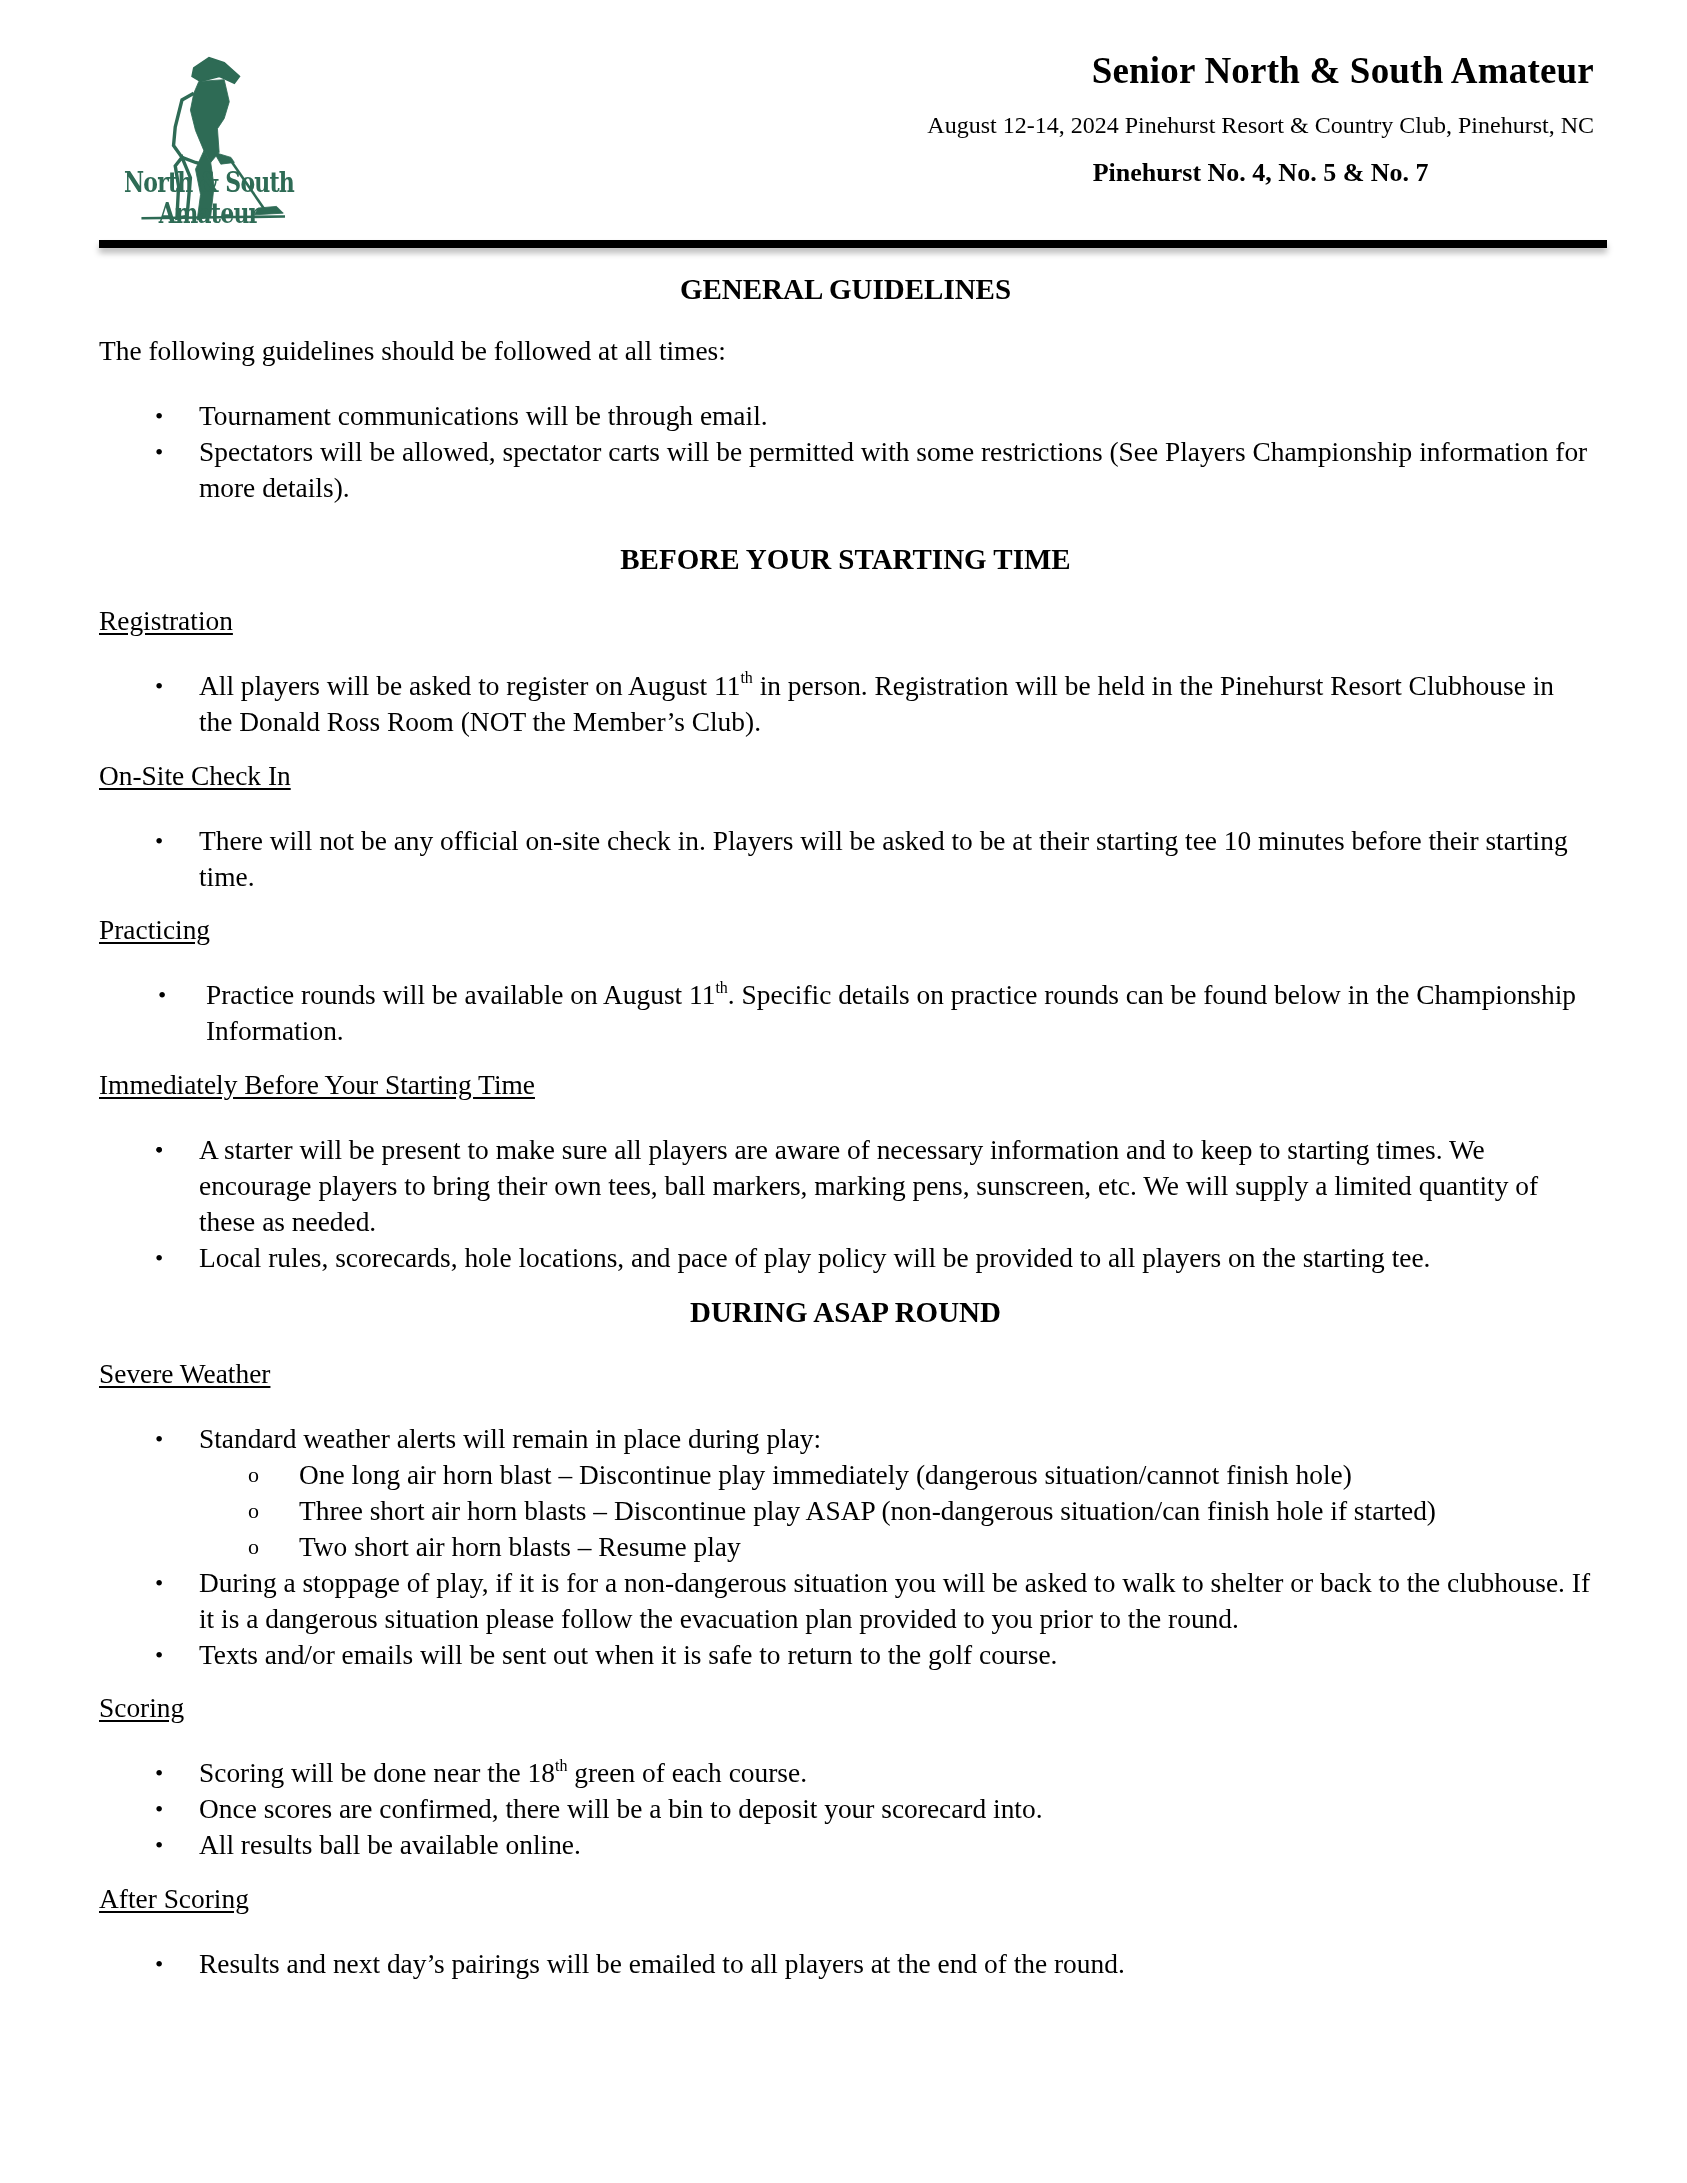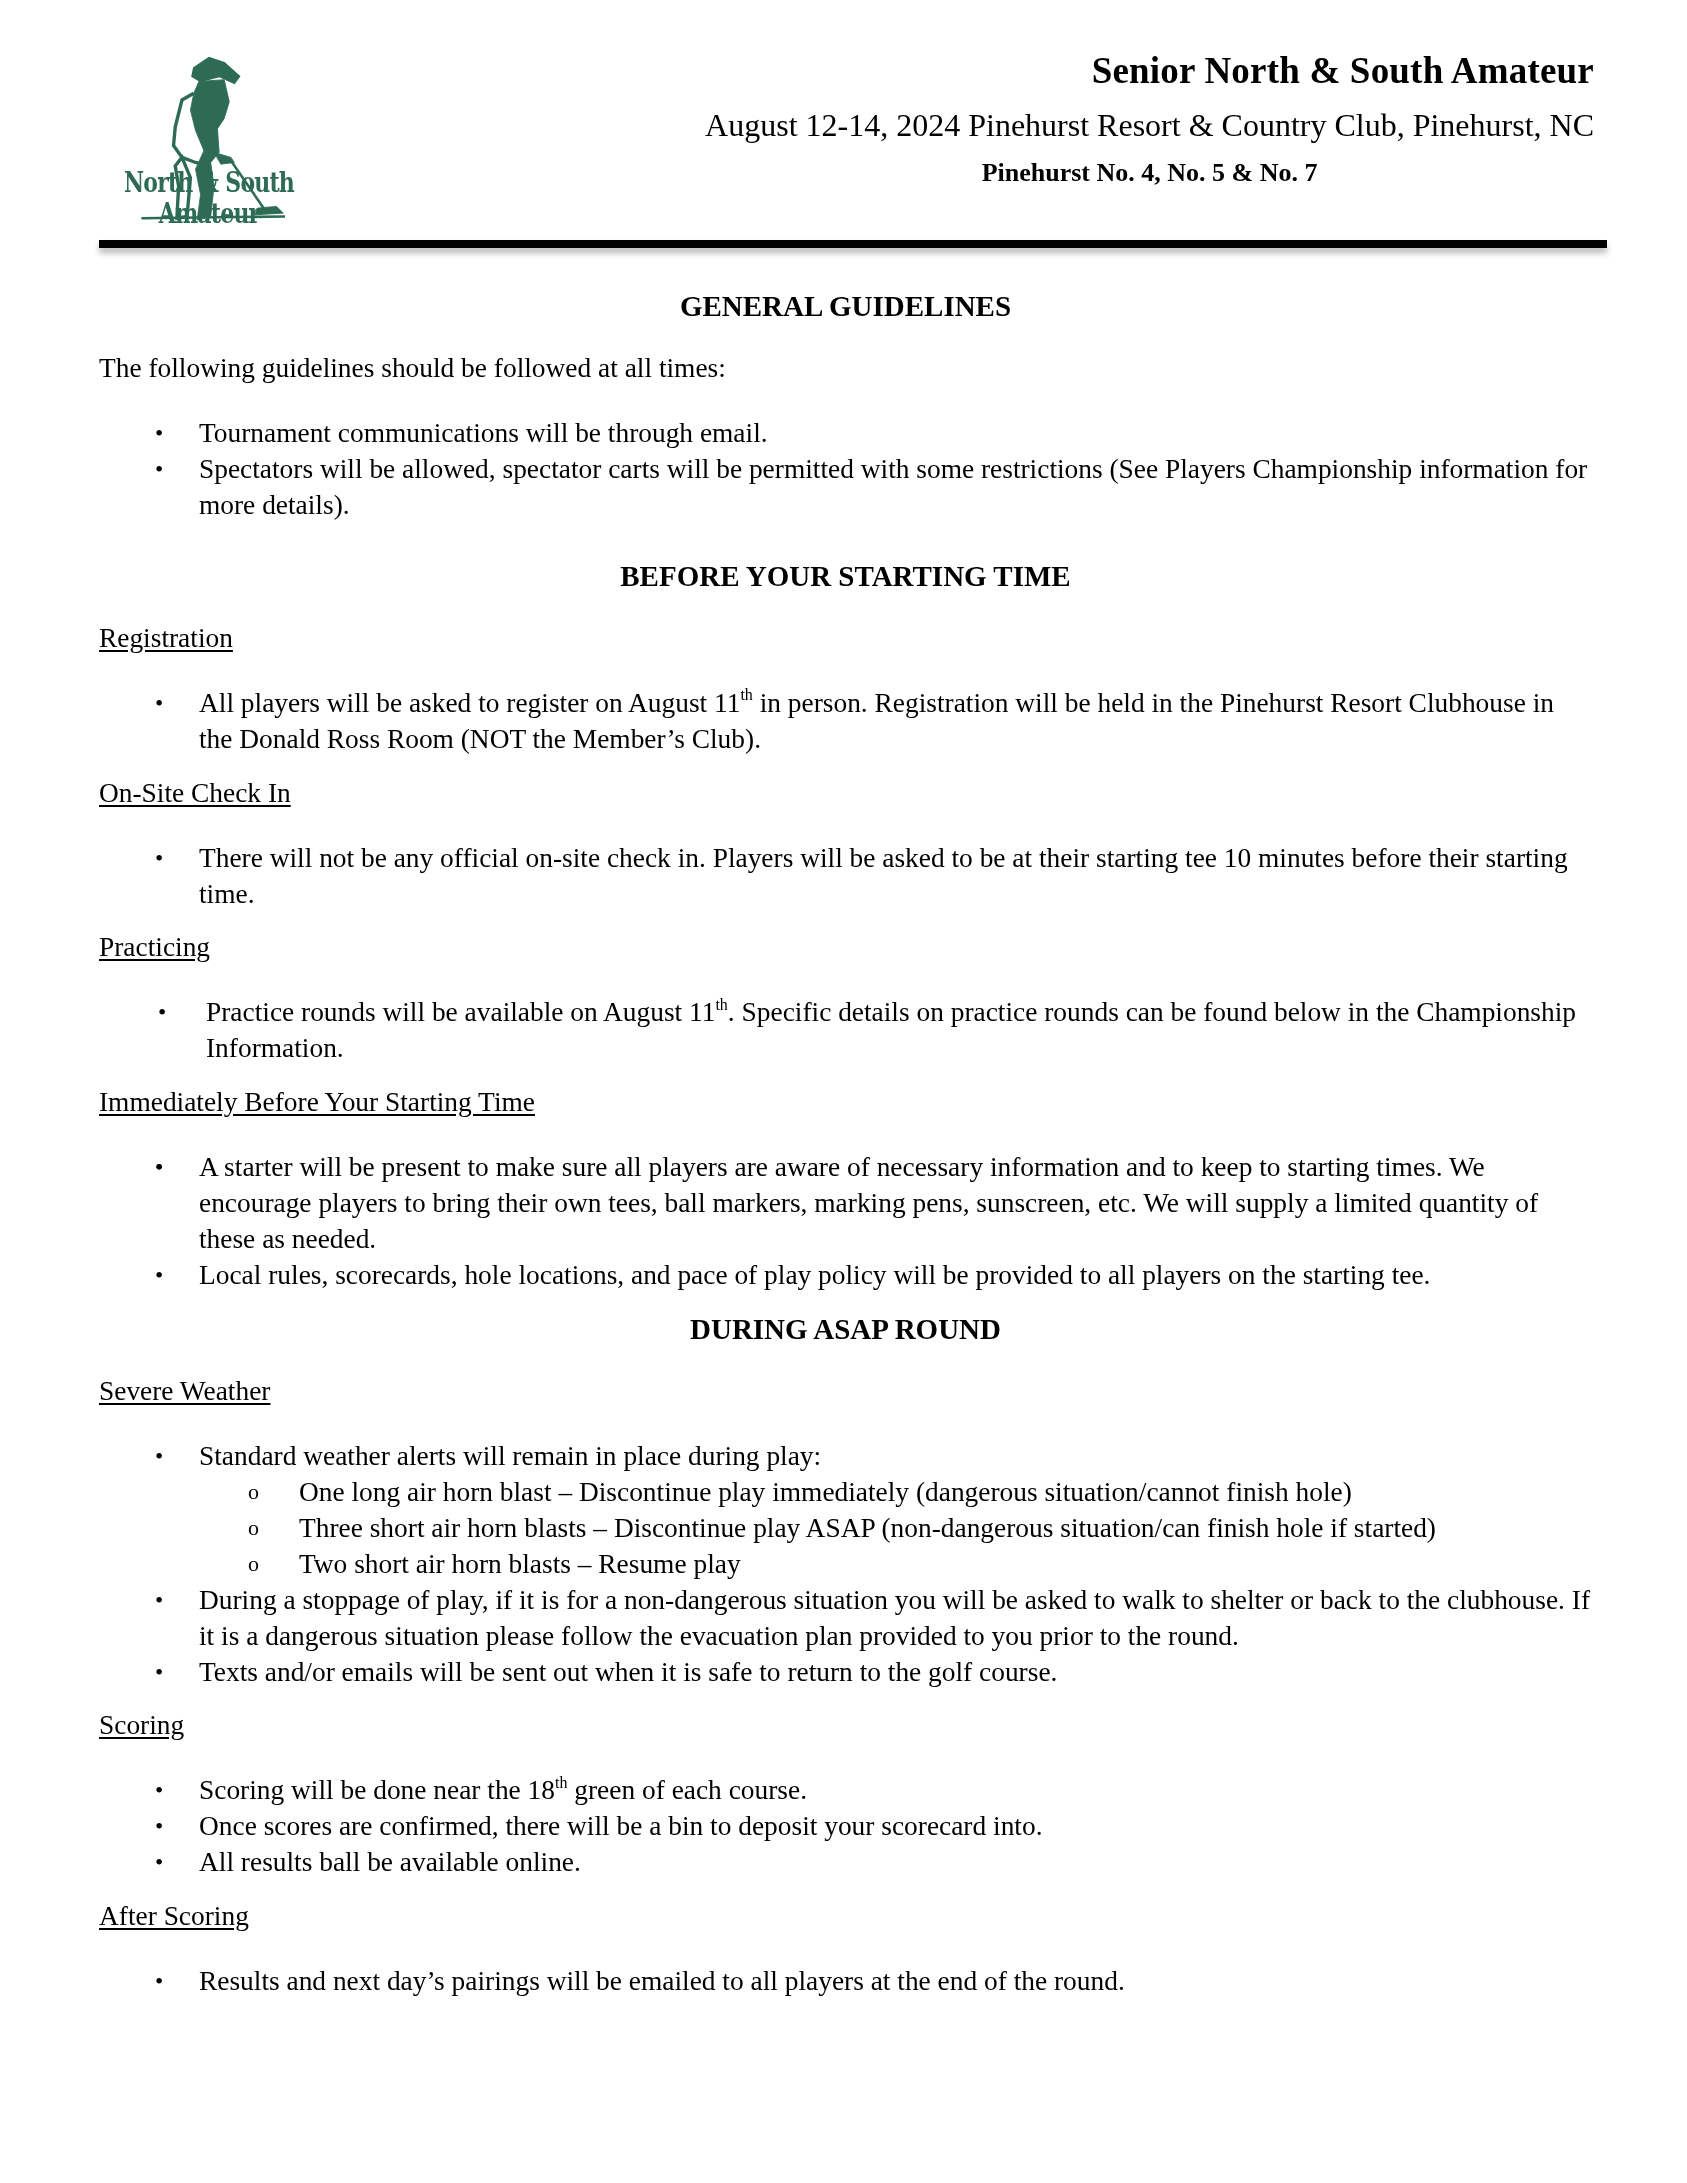--- a/index.html
+++ b/index.html
@@ -18,34 +18,34 @@
       position: absolute; left: 116px; top: 51px; width: 186px; height: 190px;
     }
     .header-text {
       position: absolute; right: 93px; top: 47px; text-align: right;
     }
     .hdr-title {
       font-size: 37px; font-weight: bold; letter-spacing: 0.2px;
       line-height: 47px;
     }
     .hdr-sub {
-      font-size: 32px; margin-top: 10px; line-height: 42px;
+      font-size: 24px; margin-top: 10px; line-height: 42px;
     }
     .hdr-course {
       font-size: 26px; font-weight: bold; margin-top: 10px; line-height: 34px; text-align: center;
     }
     .hdr-rule {
       position: absolute; left: 99px; top: 240px; width: 1508px; height: 7.6px;
       background: #000000;
       box-shadow: 0 5px 6.7px rgba(0,0,0,0.28);
     }
 
     
     .content {
-      position: absolute; left: 99px; top: 288px; width: 1493px;
+      position: absolute; left: 99px; top: 271px; width: 1493px;
       font-size: 27.4px; line-height: 36px;
     }
     .section-title {
       text-align: center; font-weight: bold; font-size: 29px;
       line-height: 37px; margin: 0;
     }
     .para { margin: 0; }
     .subhead {
       text-decoration: underline; text-underline-offset: 3.4px; margin: 0; font-family: Liberation Serif, serif;
     }

